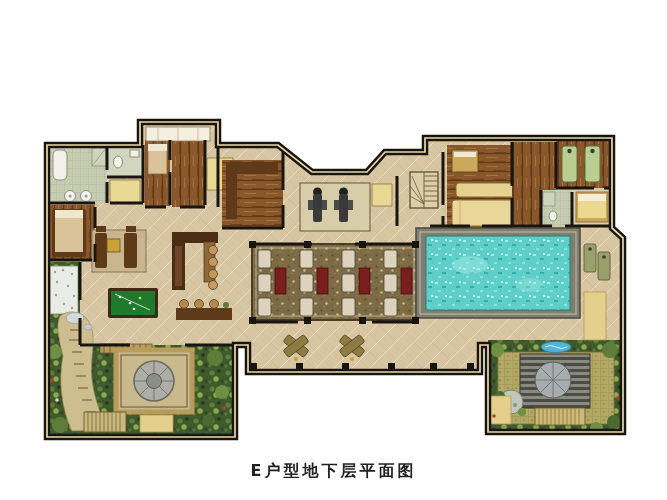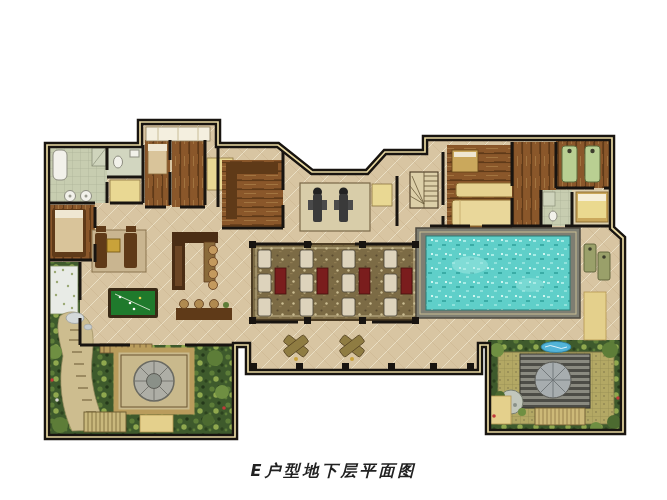--- a/index.html
+++ b/index.html
@@ -1,17 +1,17 @@
 <!DOCTYPE html>
 <html style="--background: #ffffff; --wall: #181410; --wall_trim: #e9d9a2; --floor: #d8c5a2; --floor_light: #e2d4b6; --wood: #8a572a; --wood_dark: #5f3a18; --wood_light: #a87b45; --pool_water: #5fcfc9; --pool_water_light: #a9ece6; --pool_water_dark: #3aaca6; --pool_deck: #7e7e72; --billiard_cloth: #1f7a2c; --carpet: #7c6b45; --carpet_dark: #5a4a30; --carpet_light: #cbbd92; --seat_cream: #ddd3bc; --seat_red: #7a1d1d; --garden_dark: #3e5a2c; --garden_mid: #5d7d38; --garden_light: #8fa84e; --path: #cdbd8f; --stone: #a8a8a0; --tile: #c7cdb0; --mat_yellow: #e4d08c; --massage_green: #b9cf92; --caption_text: #222222;"><head>
 <meta charset="utf-8">
 <style>
   html,body{margin:0;padding:0;background:#fff;}
   .stage{position:relative;width:667px;height:500px;margin:0 auto;background:var(--background,#fff);
-         font-family:"DejaVu Sans","Liberation Sans",sans-serif;overflow:hidden;font-style:italic;}
+         font-family:"DejaVu Sans","Liberation Sans",sans-serif;overflow:hidden;}
   .stage svg{position:absolute;left:0;top:0;}
   .caption{position:absolute;left:0;right:0;top:461px;text-align:center;
            font-weight:bold;font-size:16px;letter-spacing:3px;color:var(--caption_text,#222);}
   
   .flr{fill:var(--floor)}
   .hatch{fill:url(#hatch)}
   .out{stroke:var(--wall);stroke-width:6.5;fill:none;stroke-linejoin:miter}
   .trim{stroke:var(--wall_trim);stroke-width:1.7;fill:none;stroke-linejoin:miter}
   .w{stroke:var(--wall);stroke-width:3;fill:none}
   .col{fill:var(--wall)}

